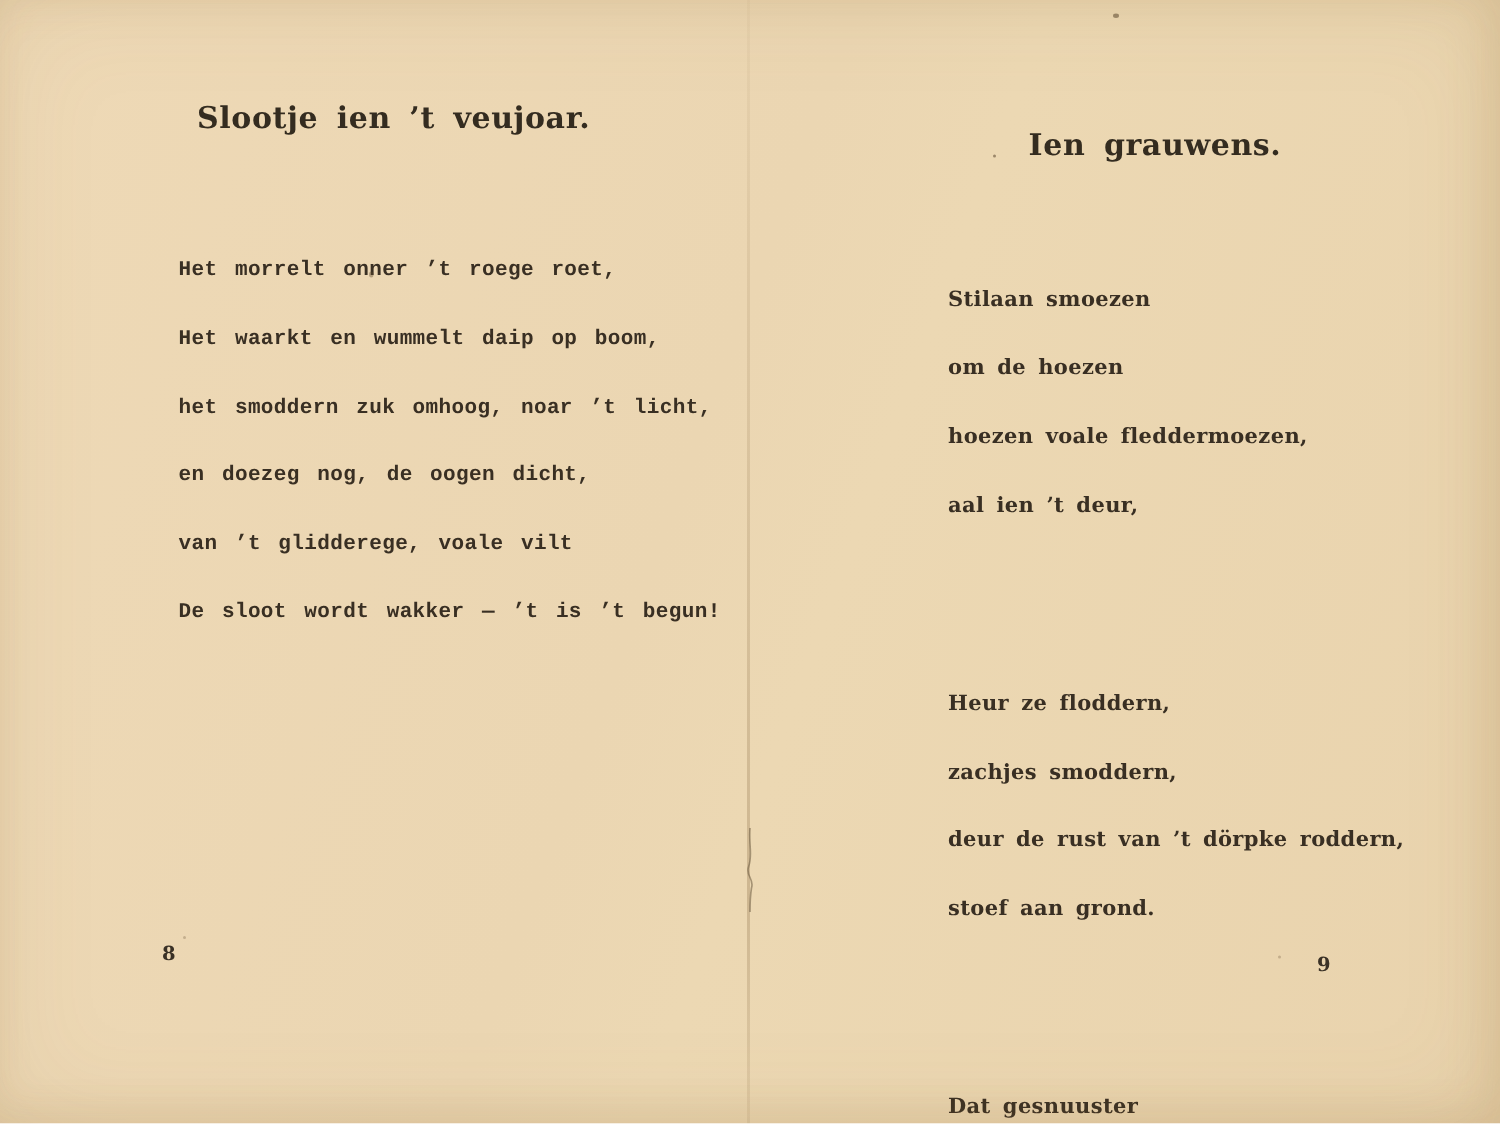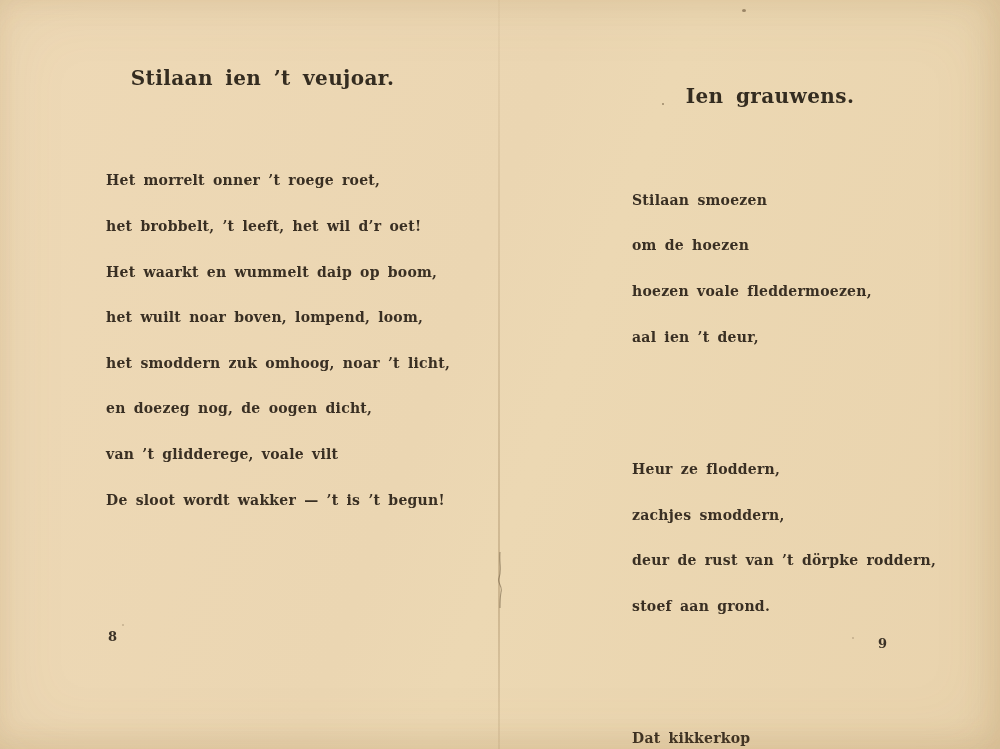--- a/index.html
+++ b/index.html
@@ -74,21 +74,21 @@
   .poem {
     position: absolute;
     font-weight: bold;
     font-size: 14px;
     line-height: 15.2px;
     letter-spacing: 0.25px;
     word-spacing: 3px;
     white-space: pre;
     color: #392f23;
   }
-  .left  .poem { left: 106px; top: 143px; }
+  .left  .poem { left: 119px; top: 143px; font-family: Liberation Mono, monospace; }
   .right .poem { left: 132px; top: 132px; }
 
   .stanza { margin: 0 0 26px 0; }
   .poem-line { height: 15.2px; }
 
   .page-number {
     position: absolute;
     font-weight: bold;
     font-size: 13px;
     color: #3a3126;
@@ -101,27 +101,25 @@
     border-radius: 50%;
     background: rgba(90,70,45,0.55);
   }
 </style>
 </head>
 <body>
 
 <div class="spread">
 
   <div class="page left">
-    <div class="page-title">Stilaan ien ’t veujoar.</div>
+    <div class="page-title">Slootje ien ’t veujoar.</div>
 
     <div class="poem">
       <div class="poem-line">Het morrelt onner ’t roege roet,</div>
-      <div class="poem-line">het brobbelt, ’t leeft, het wil d’r oet!</div>
       <div class="poem-line">Het waarkt en wummelt daip op boom,</div>
-      <div class="poem-line">het wuilt noar boven, lompend, loom,</div>
       <div class="poem-line">het smoddern zuk omhoog, noar ’t licht,</div>
       <div class="poem-line">en doezeg nog, de oogen dicht,</div>
       <div class="poem-line">van ’t glidderege, voale vilt</div>
       <div class="poem-line">De sloot wordt wakker — ’t is ’t begun!</div>
     </div>
 
     <div class="page-number">8</div>
   </div>
 
   <div class="page right">
@@ -134,21 +132,21 @@
         <div class="poem-line">hoezen voale fleddermoezen,</div>
         <div class="poem-line">aal ien ’t deur,</div>
       </div>
       <div class="stanza">
         <div class="poem-line">Heur ze floddern,</div>
         <div class="poem-line">zachjes smoddern,</div>
         <div class="poem-line">deur de rust van ’t dörpke roddern,</div>
         <div class="poem-line">stoef aan grond.</div>
       </div>
       <div class="stanza">
-        <div class="poem-line">Dat kikkerkop</div>
+        <div class="poem-line">Dat gesnuuster</div>
         
         
         
       </div>
       
     </div>
 
     <div class="page-number">9</div>
   </div>
 

